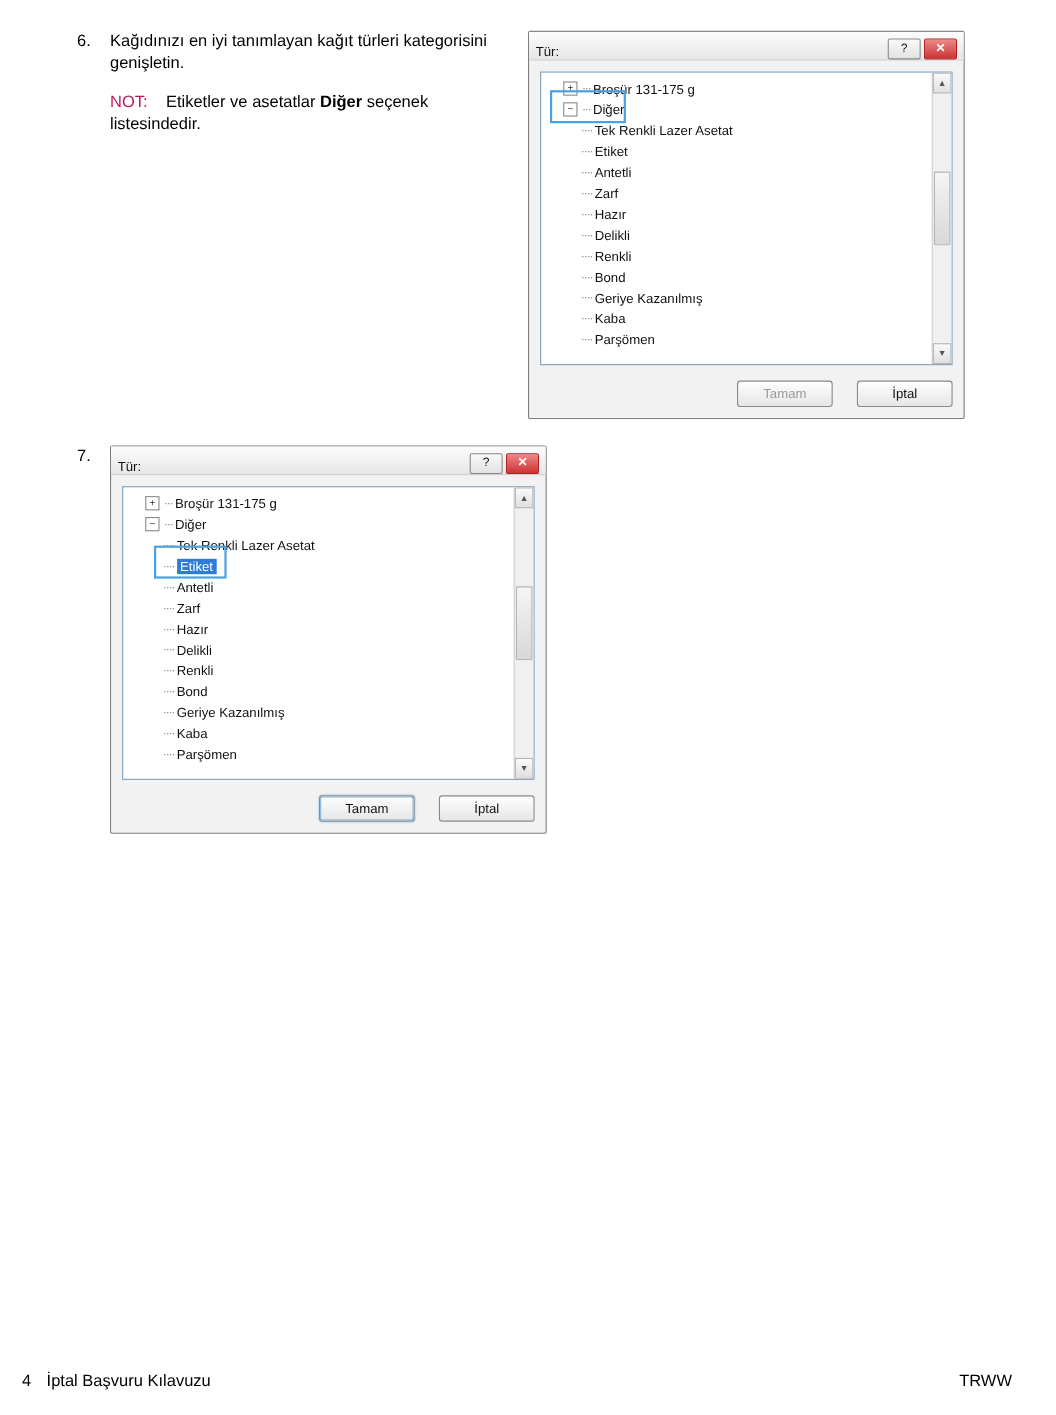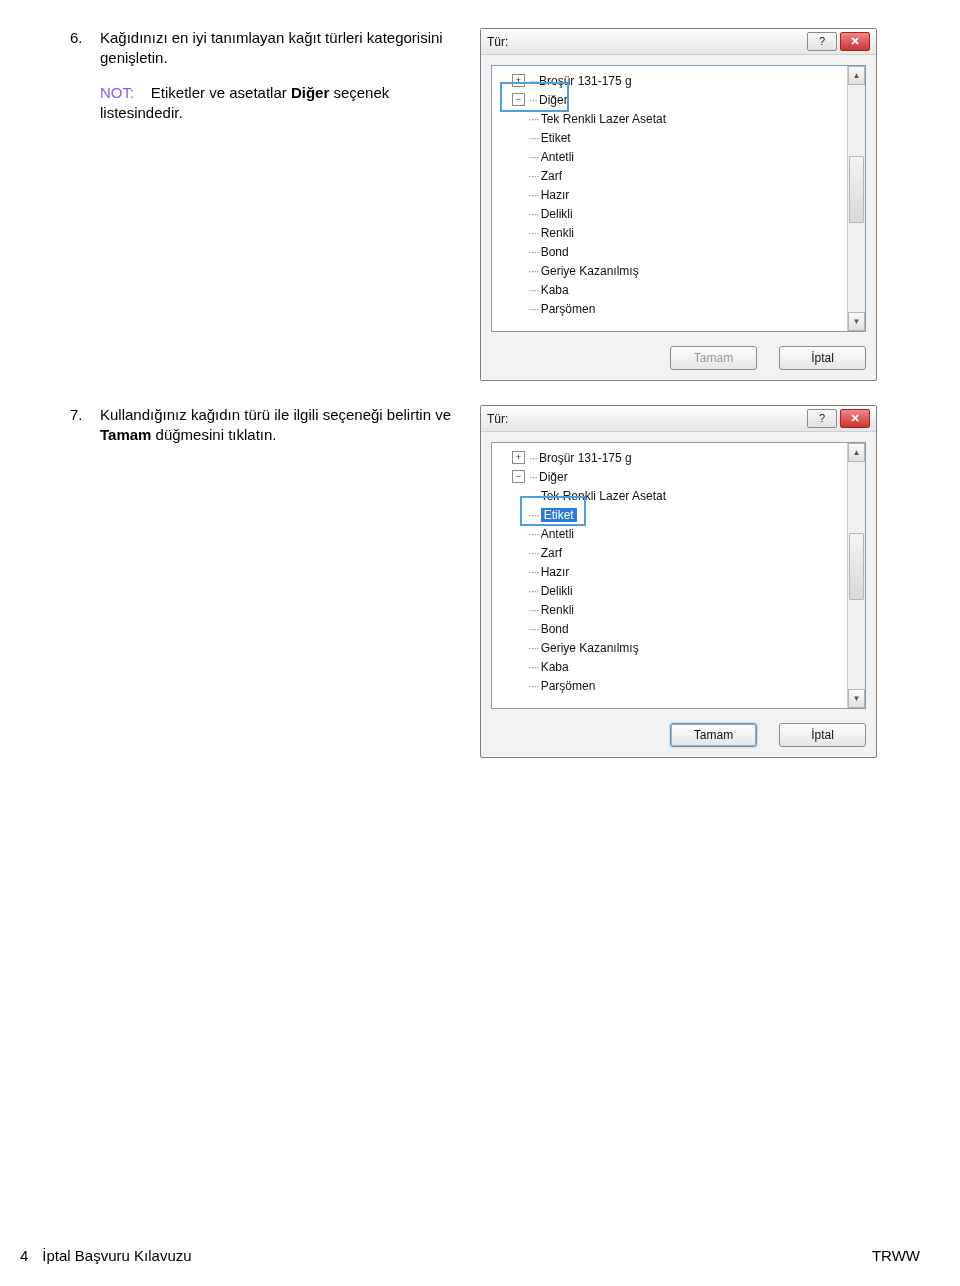--- a/index.html
+++ b/index.html
@@ -32,42 +32,42 @@
     line-height: 1.35;
   }
   .step-text {
     width: 360px;
     flex: 0 0 360px;
     font-size: 15px;
     line-height: 1.35;
     padding-right: 20px;
   }
   .step-text .note-label {
-    color: #8b5cf6;
+    color: #be185d;
   }
   .step-text .bold {
     font-weight: bold;
   }
 
   
   .dialog {
     font-family: "Segoe UI", Tahoma, sans-serif;
     font-size: 12px;
     color: #111;
     background: #f2f2f2;
     border: 1px solid #7d7d7d;
     border-radius: 2px;
     box-shadow: 0 0 0 1px rgba(255,255,255,0.4) inset;
   }
   .dlg-titlebar {
     height: 25px;
     background: linear-gradient(#fdfdfd,#e6e6e6);
     border-bottom: 1px solid #cfcfcf;
     display: flex;
-    align-items: center;
+    align-items: flex-end;
     padding: 0 6px;
   }
   .dlg-title {
     flex: 1;
     font-size: 12px;
   }
   .tb-btn {
     width: 28px;
     height: 17px;
     margin-left: 3px;
@@ -312,23 +312,20 @@
           </div>
         <div class="btn">
             <span>İptal</span>
           </div>
       </div>
     </div>
   </div>
 
   <div class="step-row" style="top:405px;">
     <div class="step-num">7.</div>
-    <div class="step-text">
-      <span>Kullandığınız kağıdın türü ile ilgili seçeneği belirtin ve </span><span class="bold">Tamam</span><span> düğmesini tıklatın.</span>
-    </div>
 
     <div class="dialog" style="width:395px;">
       <div class="dlg-titlebar">
         <span class="dlg-title">Tür:</span>
         <div class="tb-btn">
             <span>?</span>
           </div>
         <div class="tb-btn tb-close">
             <span>✕</span>
           </div>

